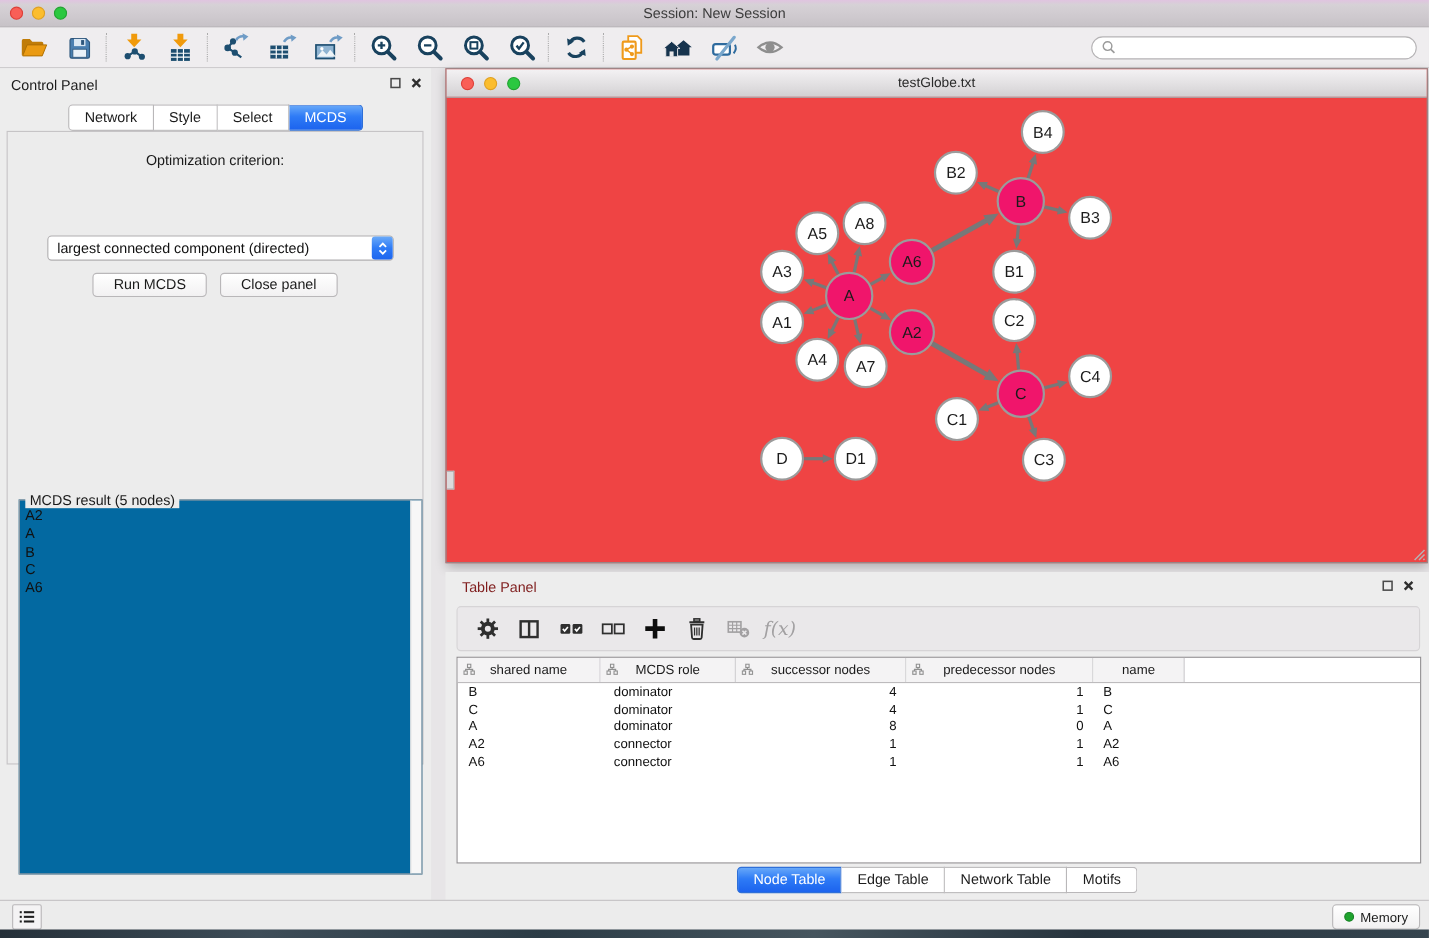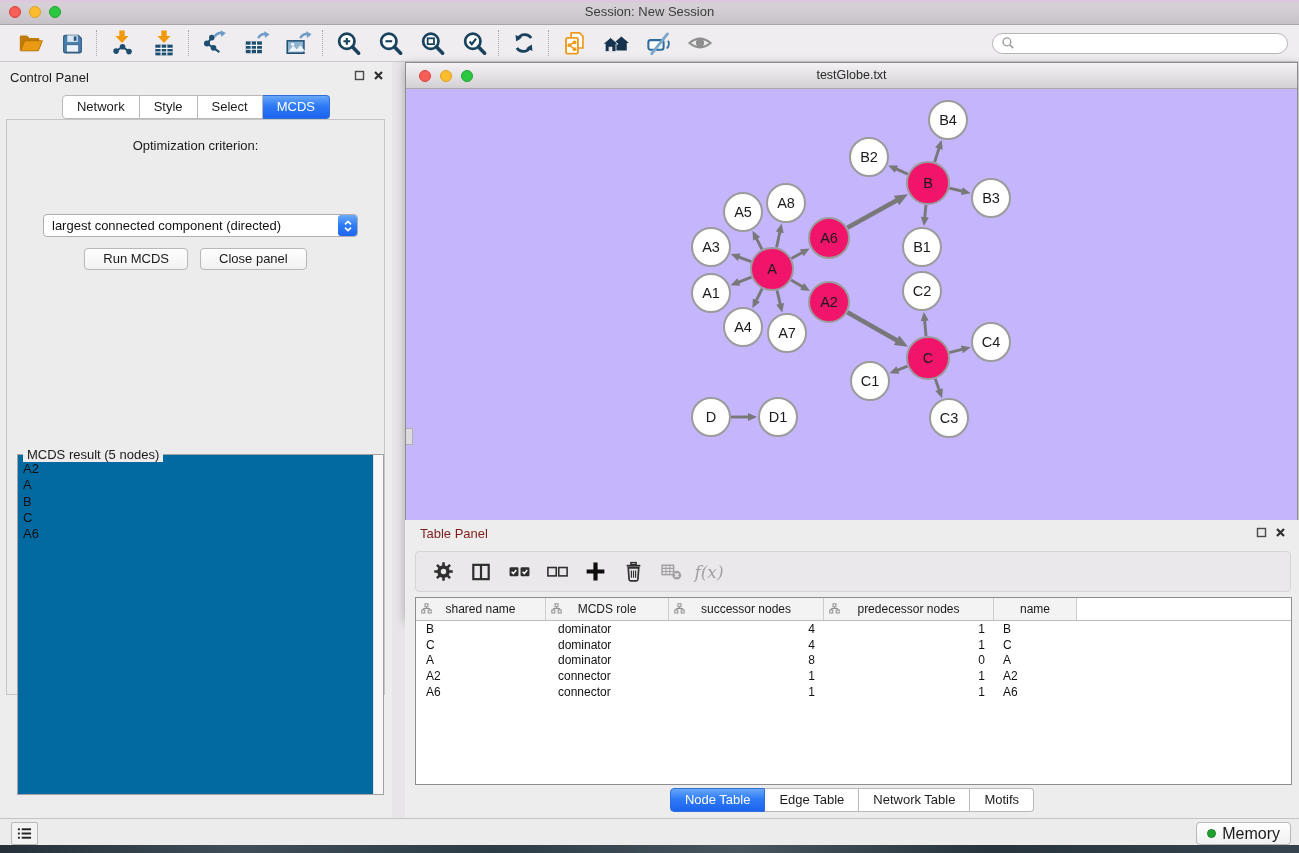--- a/index.html
+++ b/index.html
@@ -52,21 +52,21 @@
   .aq-btn{height:22px;line-height:20px;padding:0 18px;background:linear-gradient(#ffffff,#f2f1f2);
     border:1px solid #b9b7b9;border-radius:4px;font-size:13px;color:#1a1a1a;}
   .result-box{position:absolute;left:10px;top:334px;width:365px;height:339px;border:1px solid #a3a1a3;background:#0369a1;}
   .result-title{position:absolute;left:5px;top:-8px;background:#ececec;padding:0 4px;font-size:13px;color:#1a1a1a;}
   .result-list{position:absolute;left:1px;top:6px;bottom:1px;right:10px;font-size:13px;color:#111;
     line-height:16.3px;padding-left:4px;overflow:hidden;}
   .result-scroll{position:absolute;top:0;bottom:0;right:0;width:9px;background:#f7f7f7;border-left:1px solid #e2e2e2;}
 
   
   .desktop{position:absolute;left:392px;top:62px;width:907px;height:756px;background:#e7e5e7;}
-  .net-window{position:absolute;left:13px;top:0;width:893px;height:557px;background:#c4b5fd;
+  .net-window{position:absolute;left:13px;top:0;width:893px;height:450px;background:#ef4444;
     border:1px solid #8e8c8e;box-sizing:border-box;box-shadow:0 3px 10px rgba(0,0,0,.28);}
   .net-titlebar{position:relative;height:25px;background:linear-gradient(#f4f2f4,#dddbdd 70%,#d2d0d2);
     border-bottom:1px solid #a9a7a9;}
   .net-title{position:absolute;left:0;right:0;top:5px;text-align:center;font-size:12.5px;color:#2a2a2a;}
   .ntl{position:absolute;top:6.5px;width:12px;height:12px;border-radius:50%;box-sizing:border-box;}
   .net-content{position:absolute;left:0;top:25px;right:0;bottom:0;overflow:hidden;}
   .net-handle{position:absolute;left:0;top:340px;width:6px;height:15px;background:#dcdadc;
     border:1px solid #b2b0b2;border-left:none;}
   .grip{position:absolute;right:1px;bottom:1px;}
 
@@ -90,21 +90,21 @@
   .td{font-size:12px;color:#111;box-sizing:border-box;white-space:nowrap;overflow:hidden;}
 
   .tp-tabs{position:absolute;left:0;top:268px;width:100%;display:flex;justify-content:center;}
 
   
   .status-bar{position:absolute;left:0;top:818px;width:100%;height:27px;background:#ececec;
     border-top:1px solid #c5c3c5;box-sizing:border-box;}
   .list-btn{position:absolute;left:11px;top:3px;width:25px;height:21px;background:#f4f3f4;
     border:1px solid #b9b7b9;border-radius:2px;display:flex;align-items:center;justify-content:center;}
   .memory-btn{position:absolute;right:8px;top:3px;height:21px;background:linear-gradient(#ffffff,#f1f0f1);
-    border:1px solid #b9b7b9;border-radius:4px;display:flex;align-items:center;gap:6px;padding:0 10px;font-size:16px;color:#1a1a1a;}
+    border:1px solid #b9b7b9;border-radius:4px;display:flex;align-items:center;gap:6px;padding:0 10px;font-size:12px;color:#1a1a1a;}
   .mem-dot{width:9px;height:9px;border-radius:50%;background:#1fa32e;border:1px solid #158223;box-sizing:border-box;}
 
   .wallpaper{position:absolute;left:0;top:845px;width:100%;height:8px;
     background:linear-gradient(90deg,#253039 0%,#3e4d58 18%,#2c3c46 38%,#46555e 57%,#27343e 76%,#35444e 100%);}
 </style>
 </head>
 <body>
 
 <div class="app">
 

